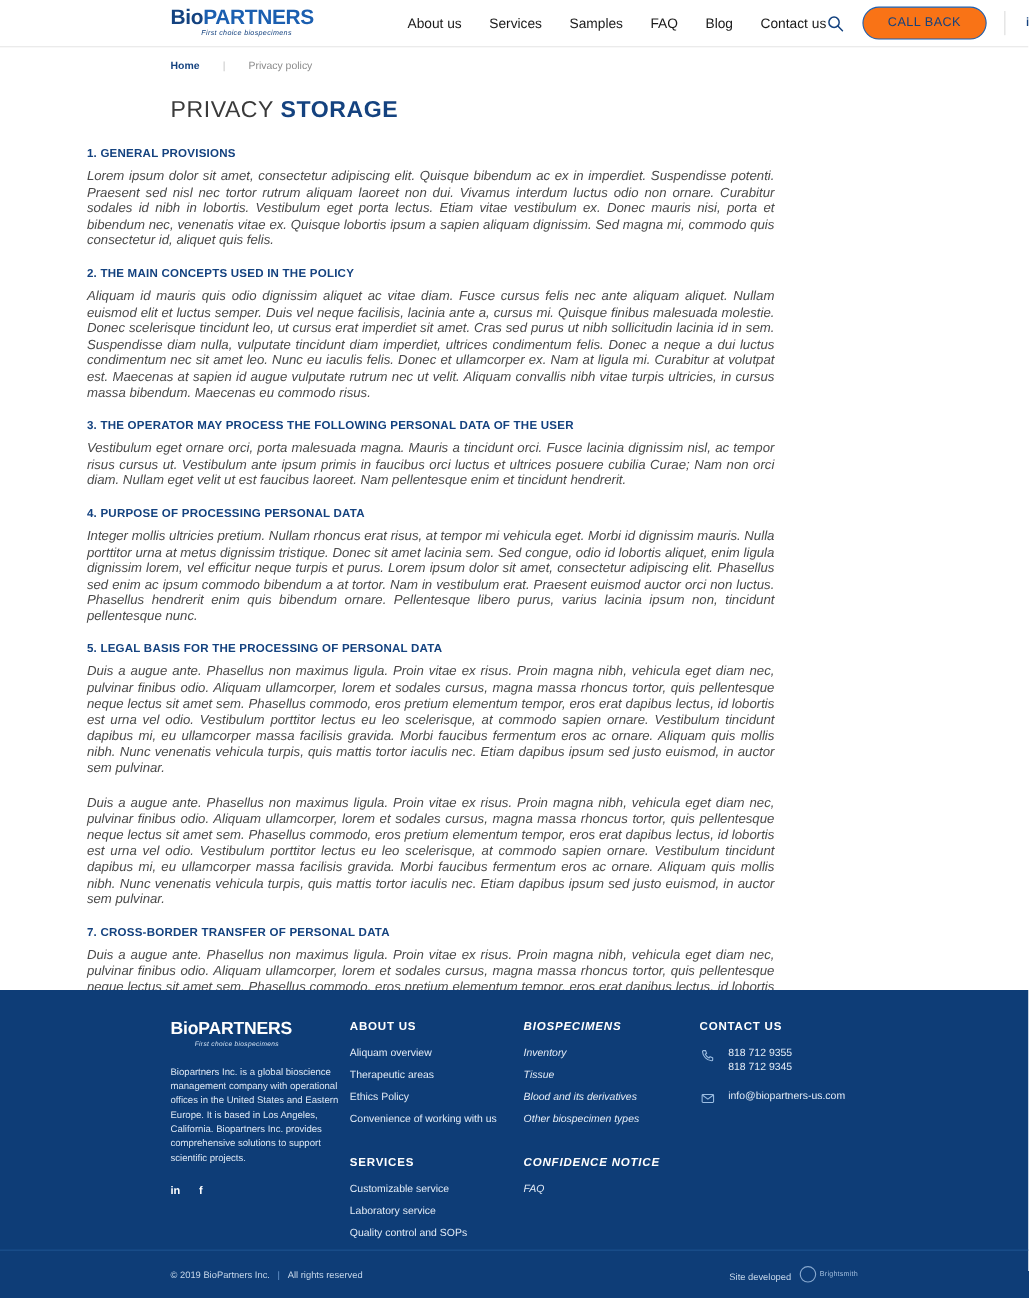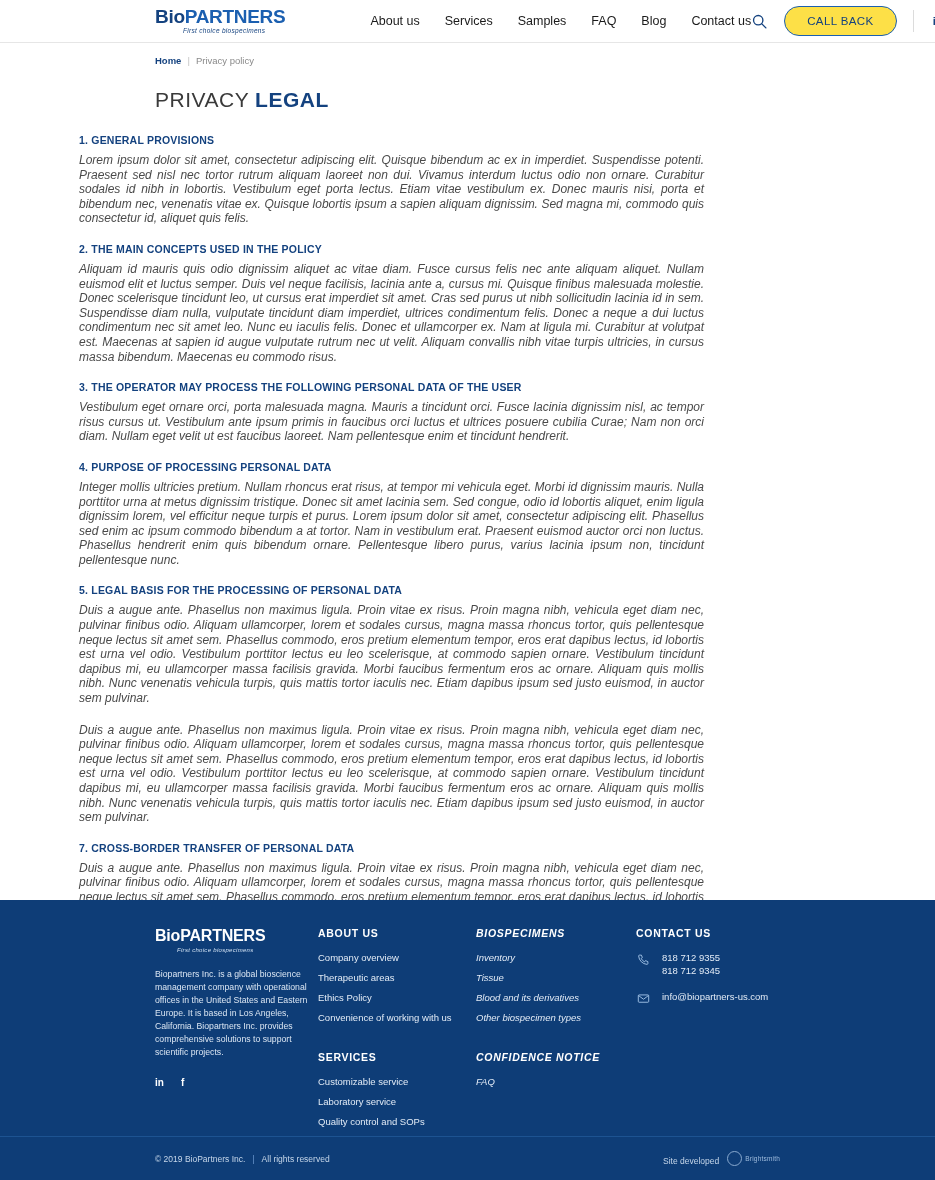--- a/index.html
+++ b/index.html
@@ -65,37 +65,37 @@
   .divider-v {
     width: 1px; height: 22px; background: #dcdcdc;
   }
   .search-icon { width: 17px; height: 17px; display: block; }
   .callback-btn {
     border: 1px solid #1b5fb0;
     color: #14427f;
     font-size: 11.5px;
     border-radius: 20px;
     padding: 8px 22px;
-    background: #fde047;
+    background: #f97316;
     cursor: pointer;
     letter-spacing: 0.4px;
     white-space: nowrap;
   }
   .soc {
     width: 16px; height: 16px;
     display: inline-flex; align-items: center; justify-content: center;
     color: #14427f; font-size: 11px; font-weight: bold;
   }
 
   
   .breadcrumb {
     margin: 12px 0 0 155px;
     font-size: 9.5px;
     color: #8a8a8a;
-    display: flex; gap: 6px; align-items: center;
+    display: flex; gap: 21px; align-items: center;
   }
   .breadcrumb a { color: #14427f; text-decoration: none; font-weight: bold; }
   .breadcrumb .sep { color: #c4c4c4; }
 
   
   .page-title {
     margin: 22px 0 0 155px;
     font-size: 21px;
     letter-spacing: 0.5px;
     color: #3a3a3a;
@@ -247,21 +247,21 @@
 </div>
 
 <div class="breadcrumb">
   <a href="#">Home</a>
   <span class="sep">|</span>
   <span>Privacy policy</span>
 </div>
 
 <h1 class="page-title">
   <span>PRIVACY</span>
-  <b>LEGAL</b>
+  <b>STORAGE</b>
 </h1>
 
 <div class="content">
   <div class="sec-title">1. GENERAL PROVISIONS</div>
   <p class="sec-body">Lorem ipsum dolor sit amet, consectetur adipiscing elit. Quisque bibendum ac ex in imperdiet. Suspendisse potenti. Praesent sed nisl nec tortor rutrum aliquam laoreet non dui. Vivamus interdum luctus odio non ornare. Curabitur sodales id nibh in lobortis. Vestibulum eget porta lectus. Etiam vitae vestibulum ex. Donec mauris nisi, porta et bibendum nec, venenatis vitae ex. Quisque lobortis ipsum a sapien aliquam dignissim. Sed magna mi, commodo quis consectetur id, aliquet quis felis.</p>
 
   <div class="sec-title">2. THE MAIN CONCEPTS USED IN THE POLICY</div>
   <p class="sec-body">Aliquam id mauris quis odio dignissim aliquet ac vitae diam. Fusce cursus felis nec ante aliquam aliquet. Nullam euismod elit et luctus semper. Duis vel neque facilisis, lacinia ante a, cursus mi. Quisque finibus malesuada molestie. Donec scelerisque tincidunt leo, ut cursus erat imperdiet sit amet. Cras sed purus ut nibh sollicitudin lacinia id in sem. Suspendisse diam nulla, vulputate tincidunt diam imperdiet, ultrices condimentum felis. Donec a neque a dui luctus condimentum nec sit amet leo. Nunc eu iaculis felis. Donec et ullamcorper ex. Nam at ligula mi. Curabitur at volutpat est. Maecenas at sapien id augue vulputate rutrum nec ut velit. Aliquam convallis nibh vitae turpis ultricies, in cursus massa bibendum. Maecenas eu commodo risus.</p>
 
   <div class="sec-title">3. THE OPERATOR MAY PROCESS THE FOLLOWING PERSONAL DATA OF THE USER</div>
@@ -290,21 +290,21 @@
       <div class="f-logo-sub">First choice biospecimens</div>
       <div class="f-about">Biopartners Inc. is a global bioscience management company with operational offices in the United States and Eastern Europe. It is based in Los Angeles, California. Biopartners Inc. provides comprehensive solutions to support scientific projects.</div>
       <div class="f-soc">
         <span>in</span>
         <span>f</span>
       </div>
     </div>
 
     <div class="f-col f-col-2">
       <div class="f-head">ABOUT US</div>
-      <a class="f-link" href="#">Company overview</a>
+      <a class="f-link" href="#">Aliquam overview</a>
       <a class="f-link" href="#">Therapeutic areas</a>
       <a class="f-link" href="#">Ethics Policy</a>
       <a class="f-link" href="#">Convenience of working with us</a>
 
       <div class="f-head second">SERVICES</div>
       <a class="f-link" href="#">Customizable service</a>
       <a class="f-link" href="#">Laboratory service</a>
       <a class="f-link" href="#">Quality control and SOPs</a>
     </div>
 

